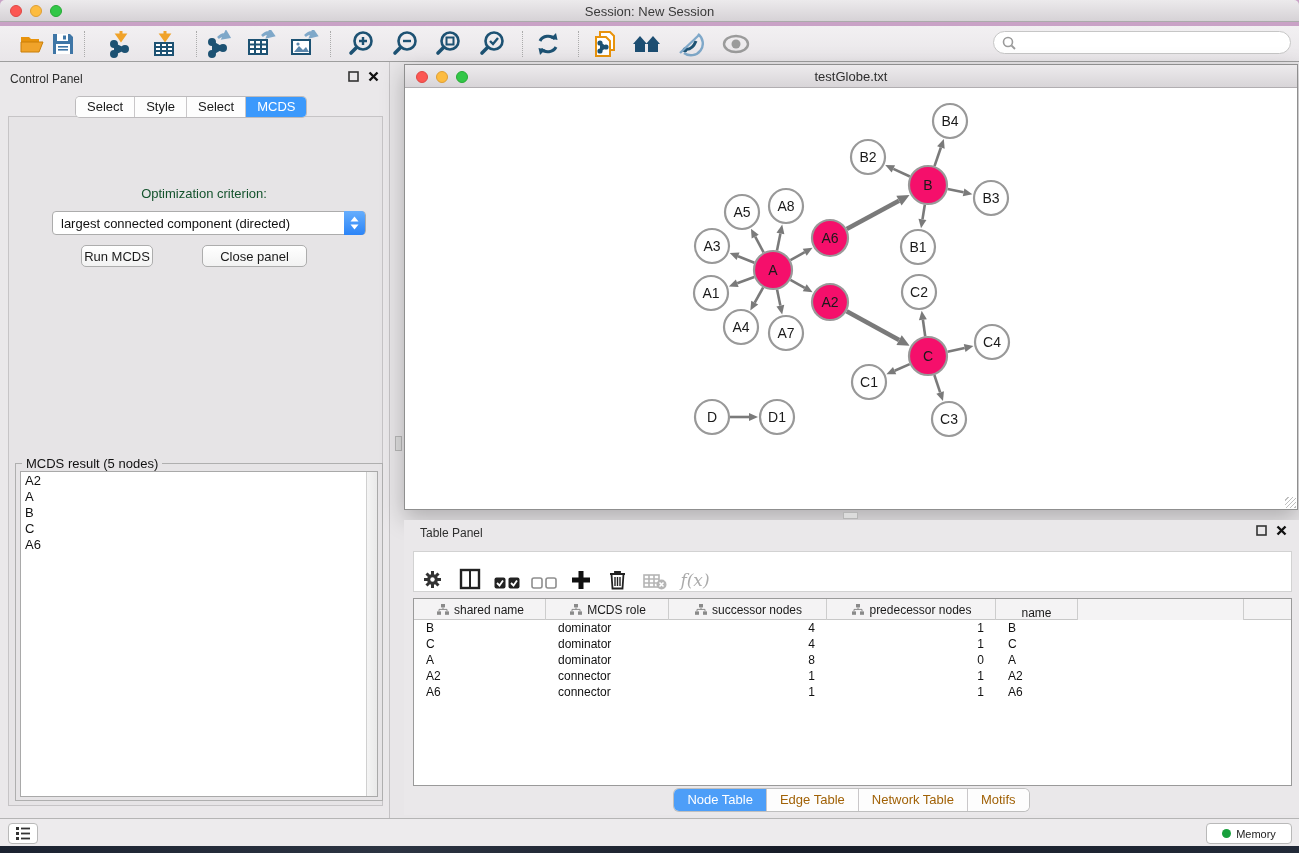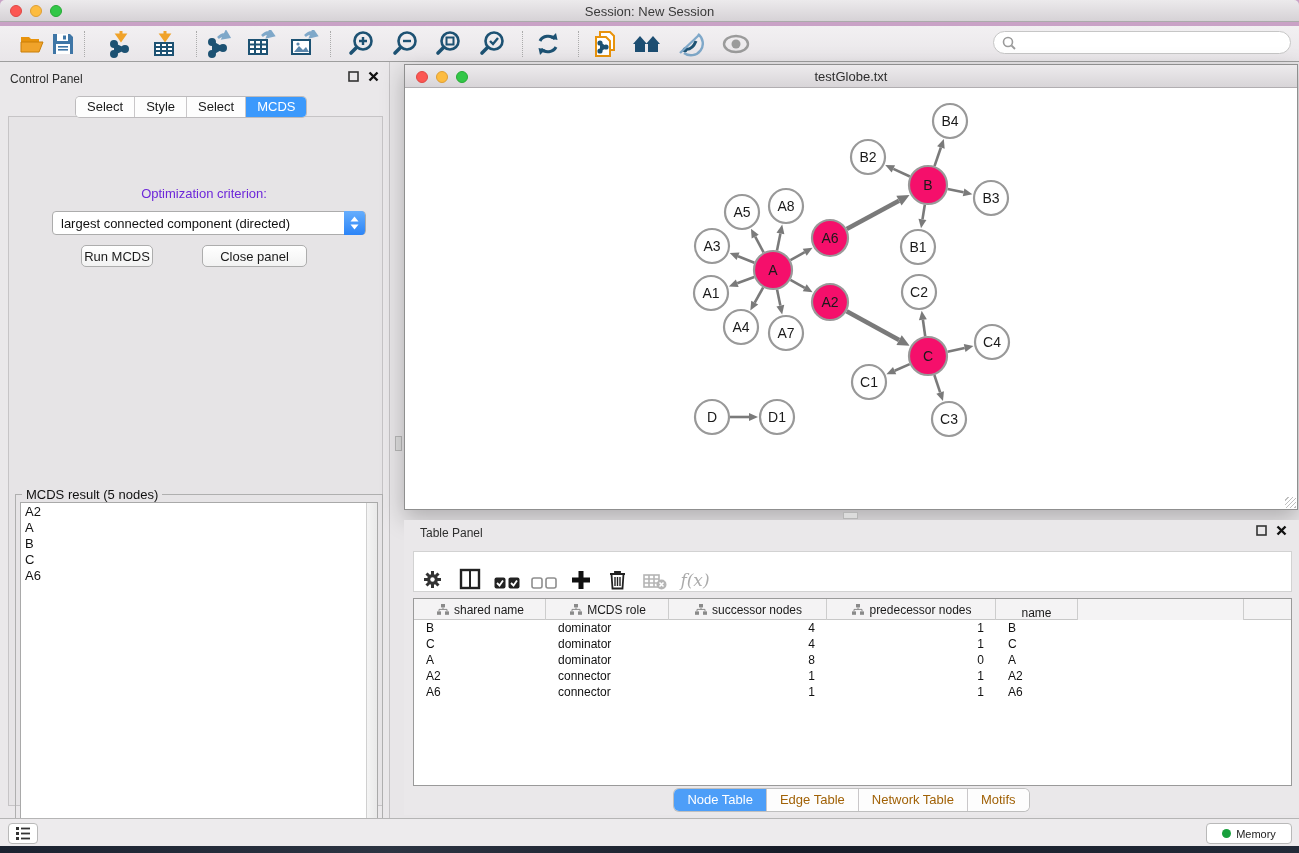--- a/index.html
+++ b/index.html
@@ -42,34 +42,34 @@
     background:#E6E4E6; border:1px solid #C6C4C6; }
   .tabs { position:absolute; top:35px; left:76px; display:flex; height:20px; z-index:2;
     border-radius:4px; box-shadow:0 0 0 1px #BDBBBD; background:#fff; }
   .tab { font-size:13px; color:#1A1A1A; padding:2px 11px 0 11px; border-right:1px solid #C9C7C9;
     background:#FDFDFD; height:20px; }
   .tab:first-child { border-radius:4px 0 0 4px; }
   .tab:last-child { border-right:none; border-radius:0 4px 4px 0; }
   .tab.active { background:#3B99FC; color:#fff; }
 
   .opt-label { position:absolute; left:0; width:390px; top:69px; text-align:center;
-    font-size:13px; color:#6d28d9; }
+    font-size:13px; color:#14532d; }
   .dropdown { position:absolute; left:43px; top:94px; width:314px; height:24px; background:#fff;
     border:1px solid #ACACAC; border-radius:4px; font-size:13px; color:#111;
     display:flex; align-items:center; padding-left:8px; }
   .dd-stepper { position:absolute; right:0px; top:-1px; width:21px; height:24px;
     background:linear-gradient(#66AEFD,#2B84F7); border-radius:0 4px 4px 0;
     display:flex; flex-direction:column; align-items:center; justify-content:center; gap:2px; }
   .dd-stepper svg { display:block; }
   .btn { position:absolute; height:22px; background:linear-gradient(#FFFFFF,#F2F2F2);
     border:1px solid #ADADAD; border-radius:5px; font-size:13px; color:#1A1A1A;
     display:flex; align-items:center; justify-content:center; }
 
   .mcds-group { position:absolute; left:14px; top:400px; width:368px; height:339px;
-    border:1px solid #AFAFAF;margin-top:31px; }
+    border:1px solid #AFAFAF; }
   .mcds-legend { position:absolute; left:6px; top:-8px; background:#E6E4E6; padding:0 4px;
     font-size:13px; color:#111; }
   .mcds-list { position:absolute; left:4px; top:7px; width:358px; height:326px; background:#fff;
     border:1px solid #A9A9A9; font-size:13px; color:#111; }
   .mcds-scroll { position:absolute; right:0; top:0; width:11px; height:100%;
     background:linear-gradient(90deg,#F4F4F4,#E9E9E9); border-left:1px solid #D0D0D0; }
   .mcds-item { padding:1px 4px 0 4px; height:16px; }
 
   
   .net-window { position:absolute; left:404px; top:64px; width:894px; height:446px;

